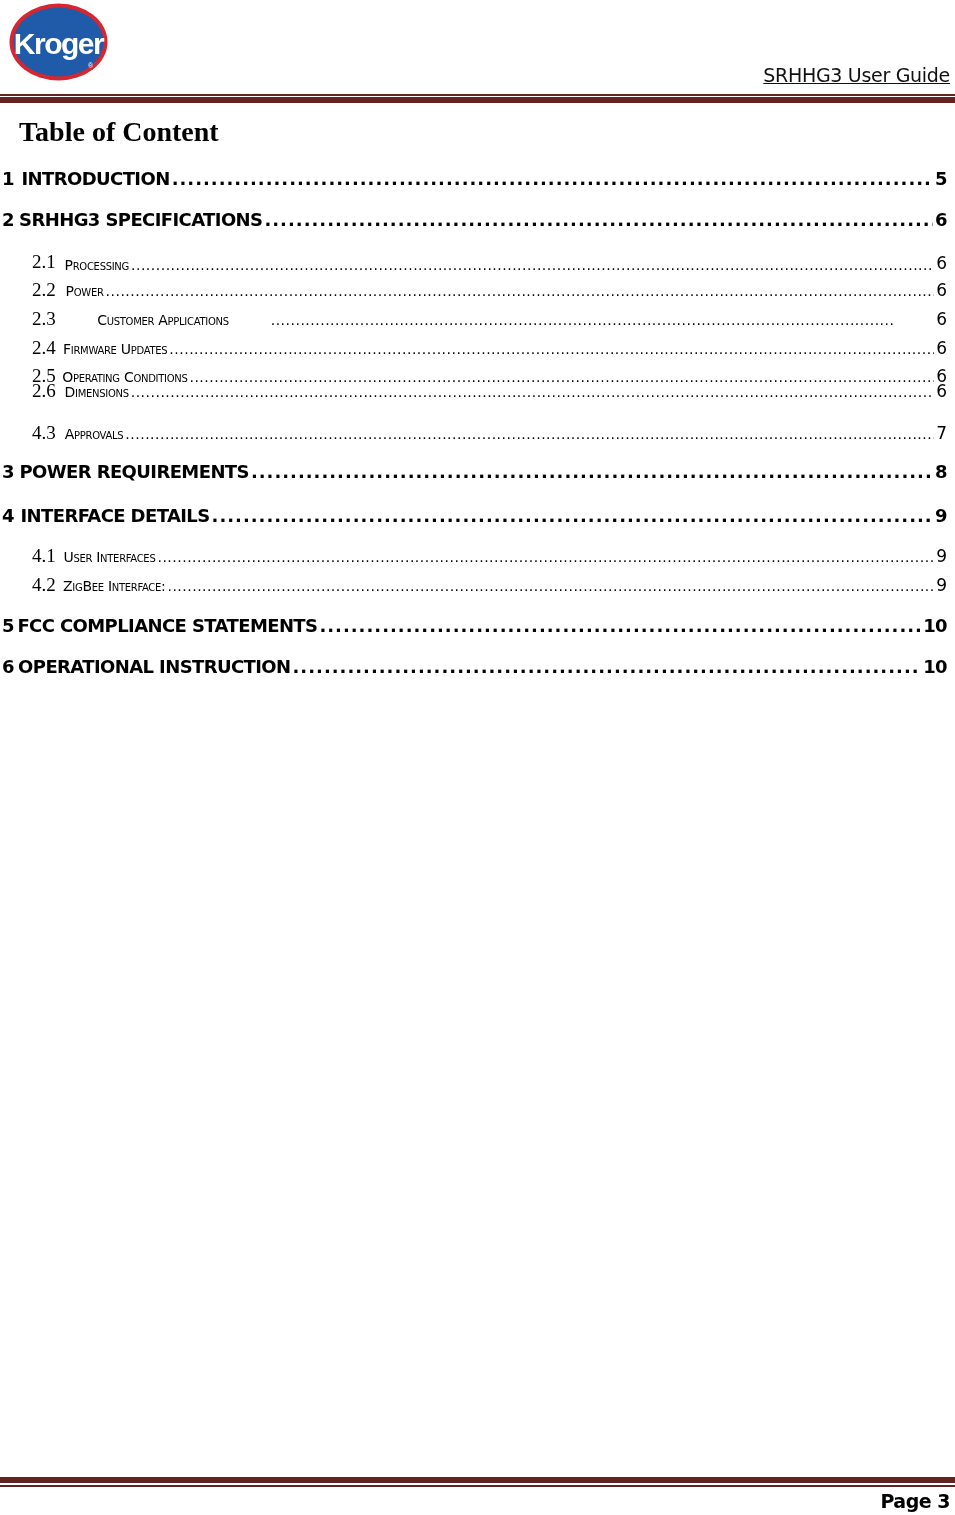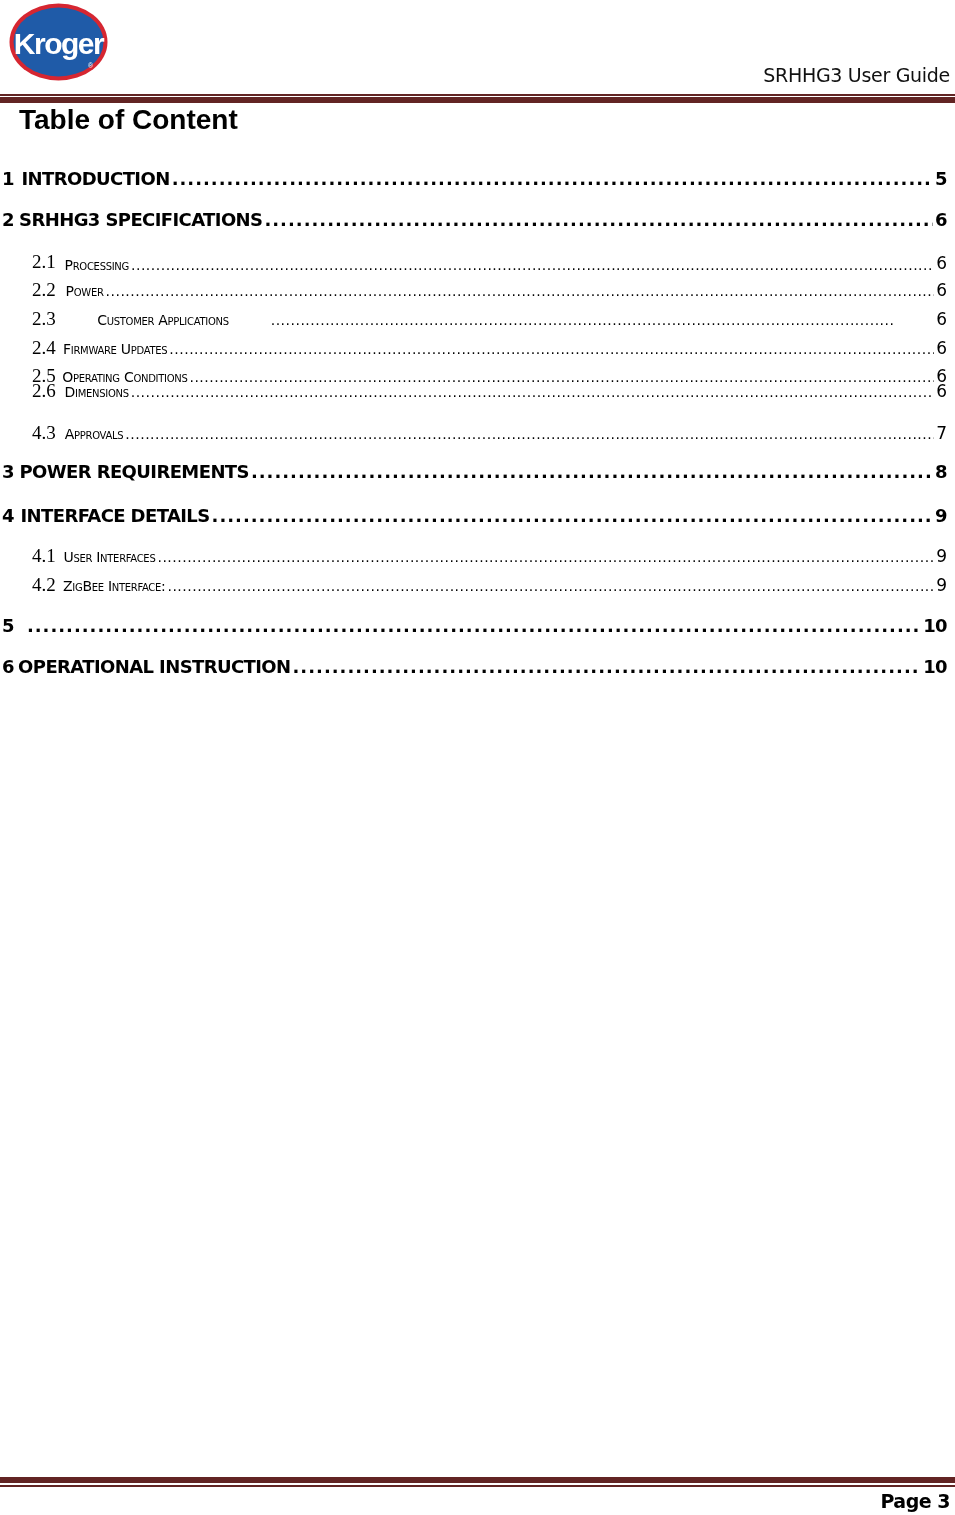--- a/index.html
+++ b/index.html
@@ -1,21 +1,21 @@
 <!DOCTYPE html>
 <html><head>
 <meta charset="utf-8">
 <style>
   html, body { margin:0; padding:0; background:#ffffff; }
   body { width:955px; height:1515px; position:relative; overflow:hidden; font-family:"Liberation Sans", sans-serif; color:#000; }
   .logo { position:absolute; left:8px; top:2px; width:101px; height:80px; }
-  .header-title { position:absolute; right:5px; top:64px; font-family:"DejaVu Sans", sans-serif; font-size:19px; color:#111; letter-spacing:-0.3px; }
+  .header-title { position:absolute; right:5px; top:64px; font-family:"DejaVu Sans", sans-serif; font-size:19px; color:#111; letter-spacing:-0.3px;text-decoration:underline; }
   .rule-thin-top { position:absolute; left:0; right:0; top:94px; height:2px; background:#622423; }
   .rule-thick-top { position:absolute; left:0; right:0; top:97px; height:6px; background:#622423; }
-  .toc-title { position:absolute; left:19px; top:104px; font-family:Liberation Sans, sans-serif; font-weight:bold; font-size:28px; }
+  .toc-title { position:absolute; left:19px; top:116px; font-family:Liberation Serif, serif; font-weight:bold; font-size:28px; }
   .toc { position:absolute; left:0; right:4px; top:0; }
   .row { position:absolute; left:0; right:4px; display:flex; align-items:baseline; white-space:nowrap; overflow:hidden; }
   .row.l1 { font-family:"DejaVu Sans", sans-serif; font-weight:bold; font-size:18px; letter-spacing:-0.6px; }
   .row.l2 { font-family:"DejaVu Sans", sans-serif; font-size:14px; }
   .row .num { display:inline-block; }
   .row.l1 .num { width:64px; padding-left:2px; box-sizing:border-box; }
   .row.l2 .num { width:94px; padding-left:32px; box-sizing:border-box; font-family:"Liberation Serif", serif; font-size:19px; letter-spacing:0; }
   .row.l2 .label { font-variant:small-caps; font-size:14px; letter-spacing:-0.3px; }
   .row .label { flex:none; }
   .row .leader { flex:1 1 auto; overflow:hidden; margin:0 2px; }
@@ -119,20 +119,21 @@
     <span class="page">9</span>
   </div>
   <div class="row l2" style="top:574px;">
     <span class="num">4.2</span>
     <span class="label">ZigBee Interface:</span>
     <span class="leader"></span>
     <span class="page">9</span>
   </div>
   <div class="row l1" style="top:615px;">
     <span class="num">5</span>
+    <span class="label">FCC COMPLIANCE STATEMENTS</span>
     <span class="leader"></span>
     <span class="page">10</span>
   </div>
   <div class="row l1" style="top:656px;">
     <span class="num">6</span>
     <span class="label">OPERATIONAL INSTRUCTION</span>
     <span class="leader"></span>
     <span class="page">10</span>
   </div>
 </div>

